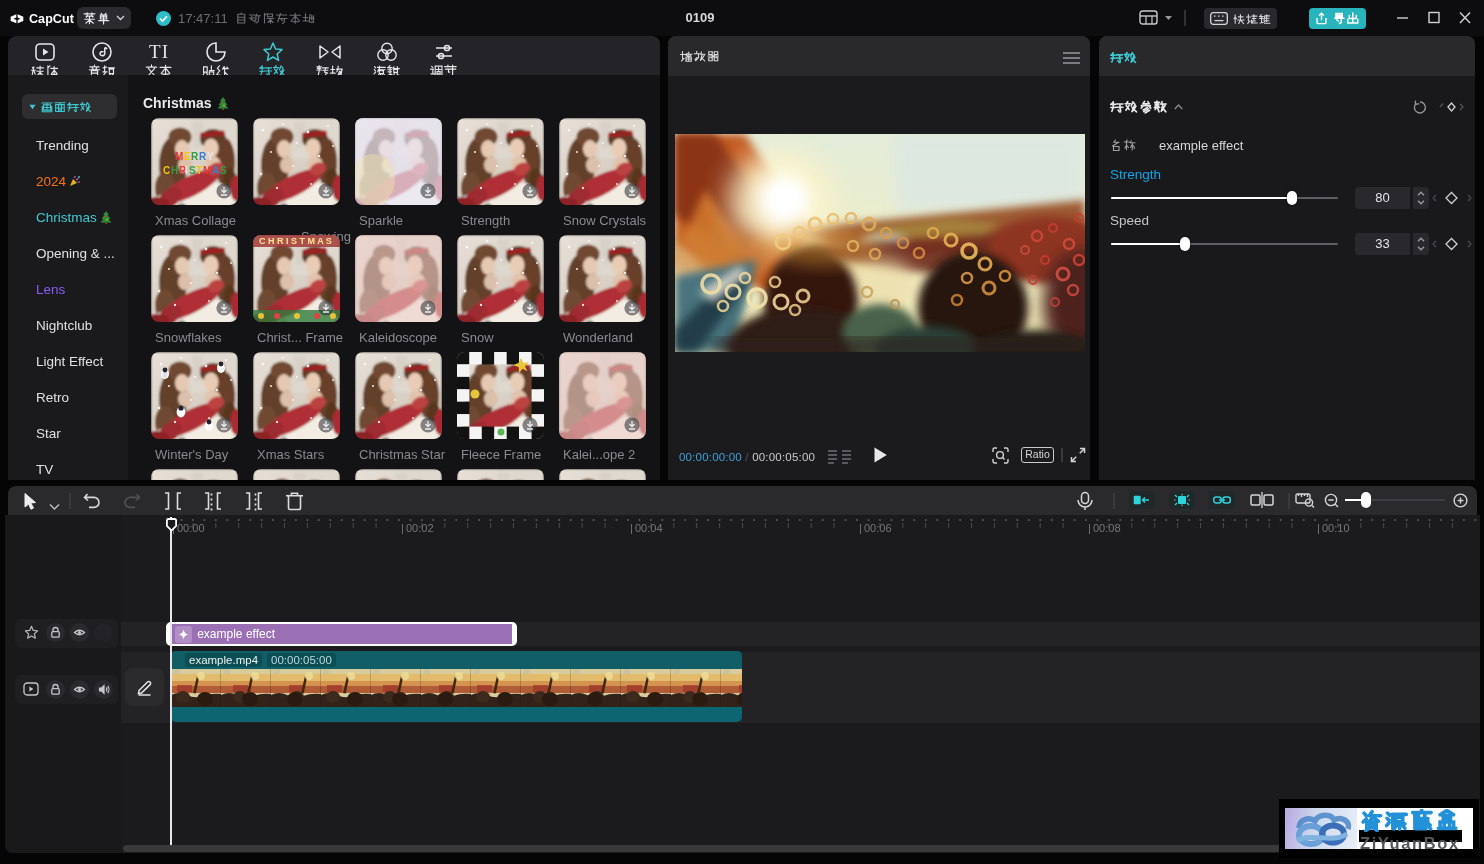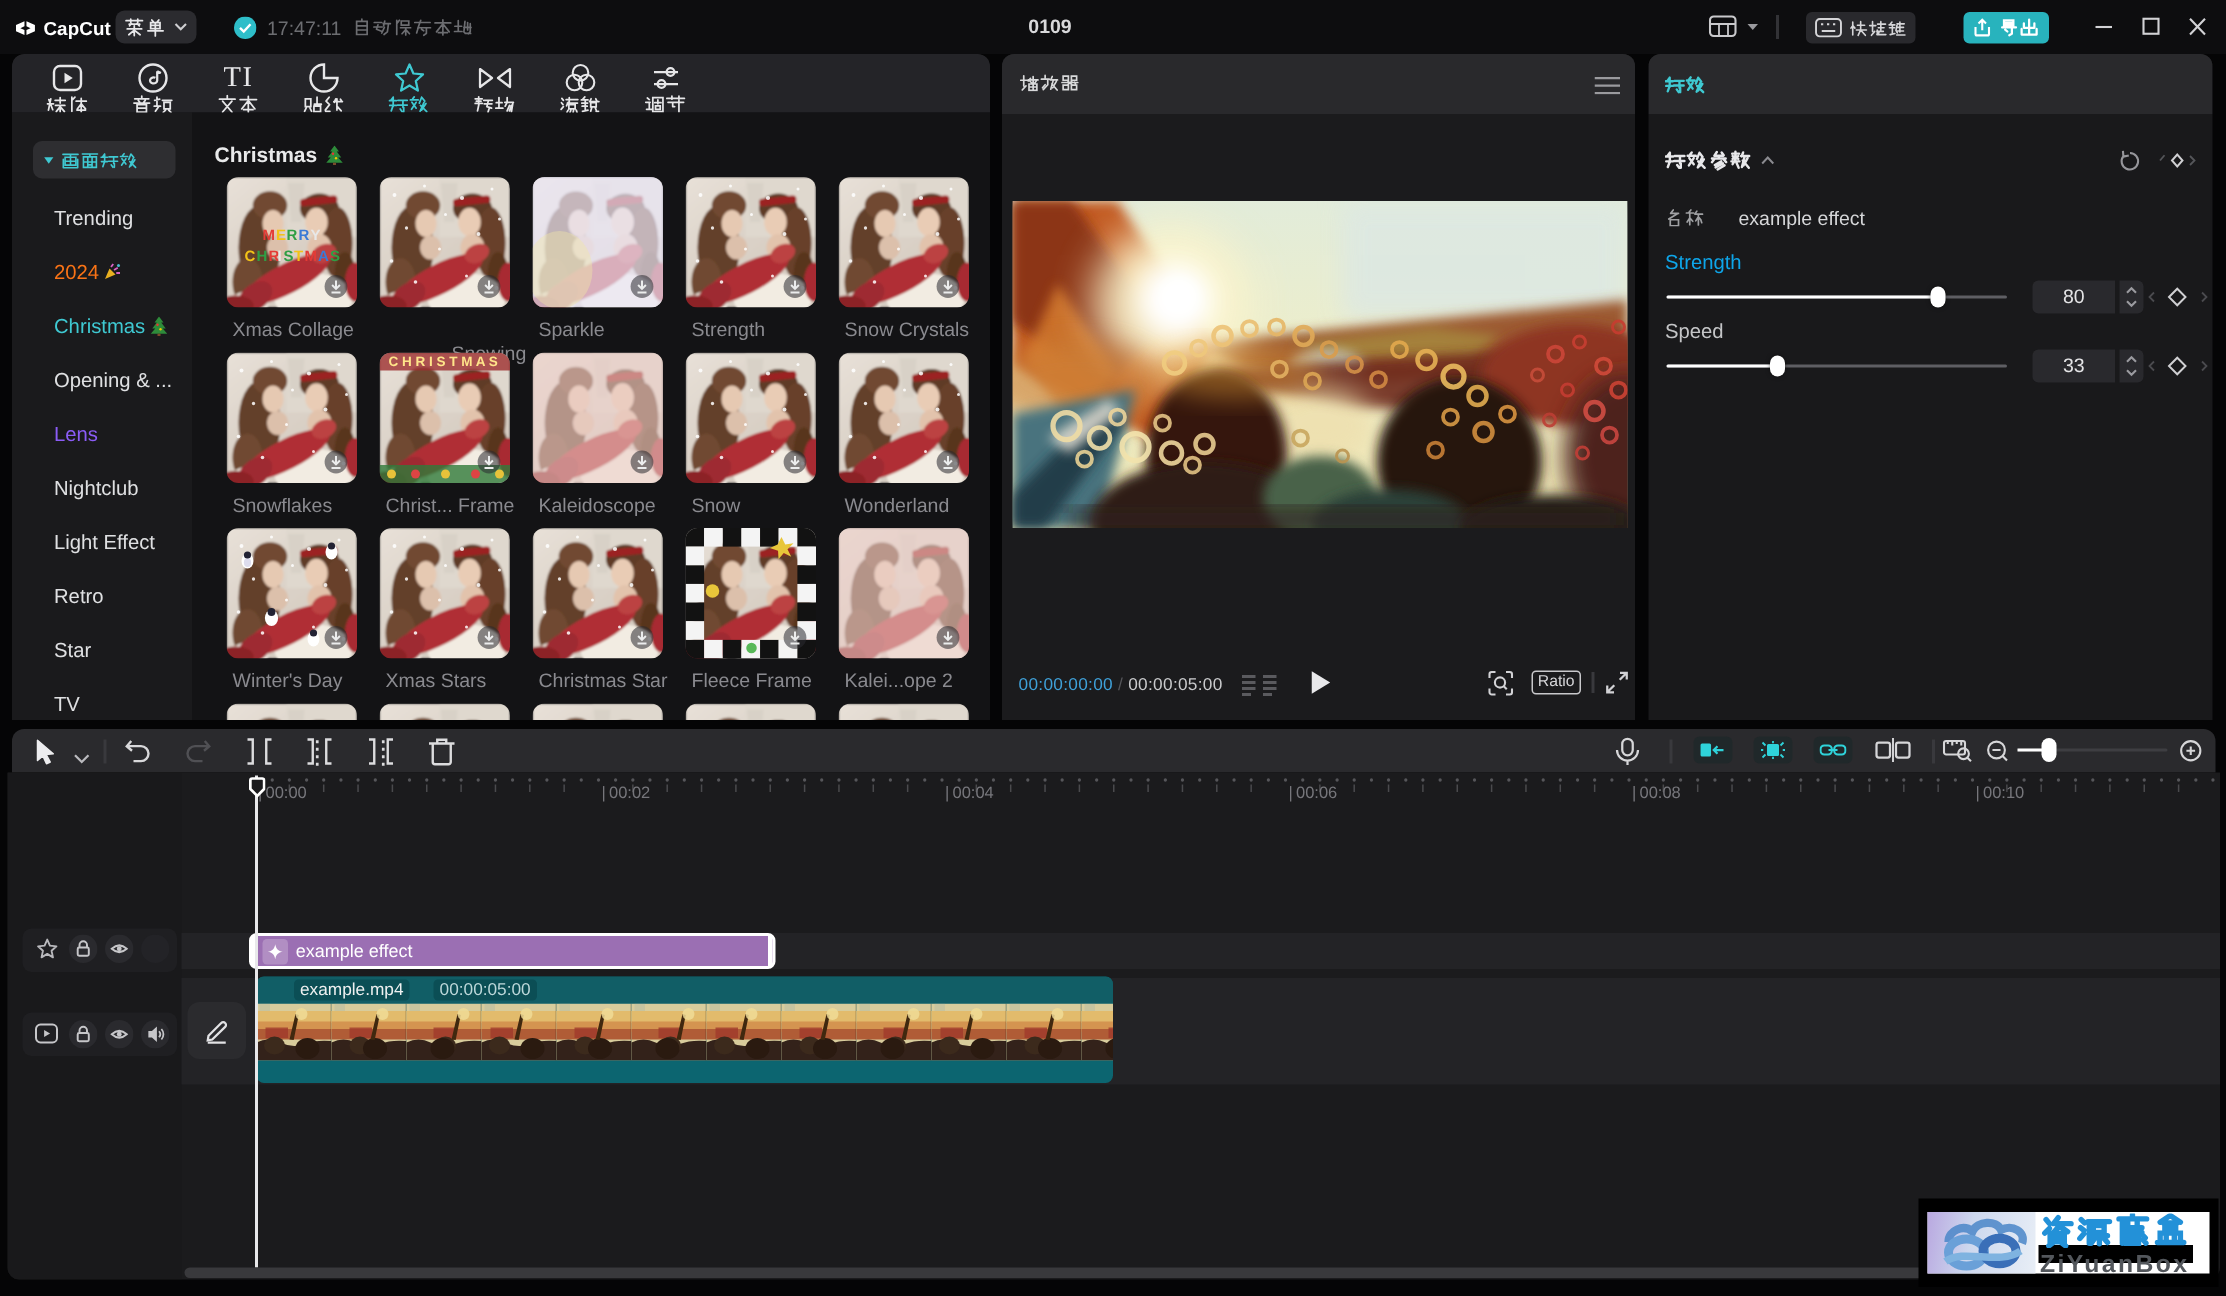--- a/index.html
+++ b/index.html
@@ -1253,21 +1253,21 @@
       <div style="width:3.2px;height:100%;background:#fff;margin-right:2px"></div>
       <div style="background:rgba(255,255,255,0.22);border-radius:3px;margin-left:2px;padding:1px 3px;height:15px;display:flex;align-items:center">
         <svg width="11" height="11" viewBox="0 0 22 22">
           <path d="M11 1 C12 7 15 10 21 11 C15 12 12 15 11 21 C10 15 7 12 1 11 C7 10 10 7 11 1 Z" fill="#fff"></path>
         </svg>
       </div>
       <span style="color:#fff;font-size:12px;margin-left:5px;white-space:nowrap">example effect</span>
       <div style="margin-left:auto;width:3.2px;height:100%;background:#fff"></div>
     </div>
     <div class="abs" style="left:166px;top:136px;width:571px;height:71px;background:#0c6570;border-radius:5px;overflow:hidden;">
-      <div class="abs" style="left:0px;top:0px;width:571px;height:18px;background:#115e66;display:flex;align-items:center;gap:16px;padding-left:25px;width:564px;">
+      <div class="abs" style="left:0px;top:0px;width:571px;height:18px;background:#115e66;display:flex;align-items:center;gap:5px;padding-left:14px;width:564px;">
         <span style="background:#0b4e55;border-radius:3px;padding:1px 4px;color:#eef0f0;font-size:11.5px">example.mp4</span>
         <span style="background:#0b4e55;border-radius:3px;padding:1px 4px;color:#bcd7d9;font-size:11.5px">00:00:05:00</span>
       </div>
       <div class="abs" style="left:0px;top:18px;width:571px;height:38px;"><svg width="571" height="38" viewBox="0 0 571 38">
           <g transform="translate(0,0)">
 <rect width="50" height="38" fill="#d8cc9c"></rect>
 <rect y="5" width="50" height="8" fill="#e2bb6c"></rect>
 <rect y="12" width="50" height="7" fill="#d49450"></rect>
 <rect y="17" width="50" height="7" fill="#b05c36"></rect>
 <rect x="6" y="16" width="15" height="7" fill="#a03a2c" opacity="0.8"></rect>

